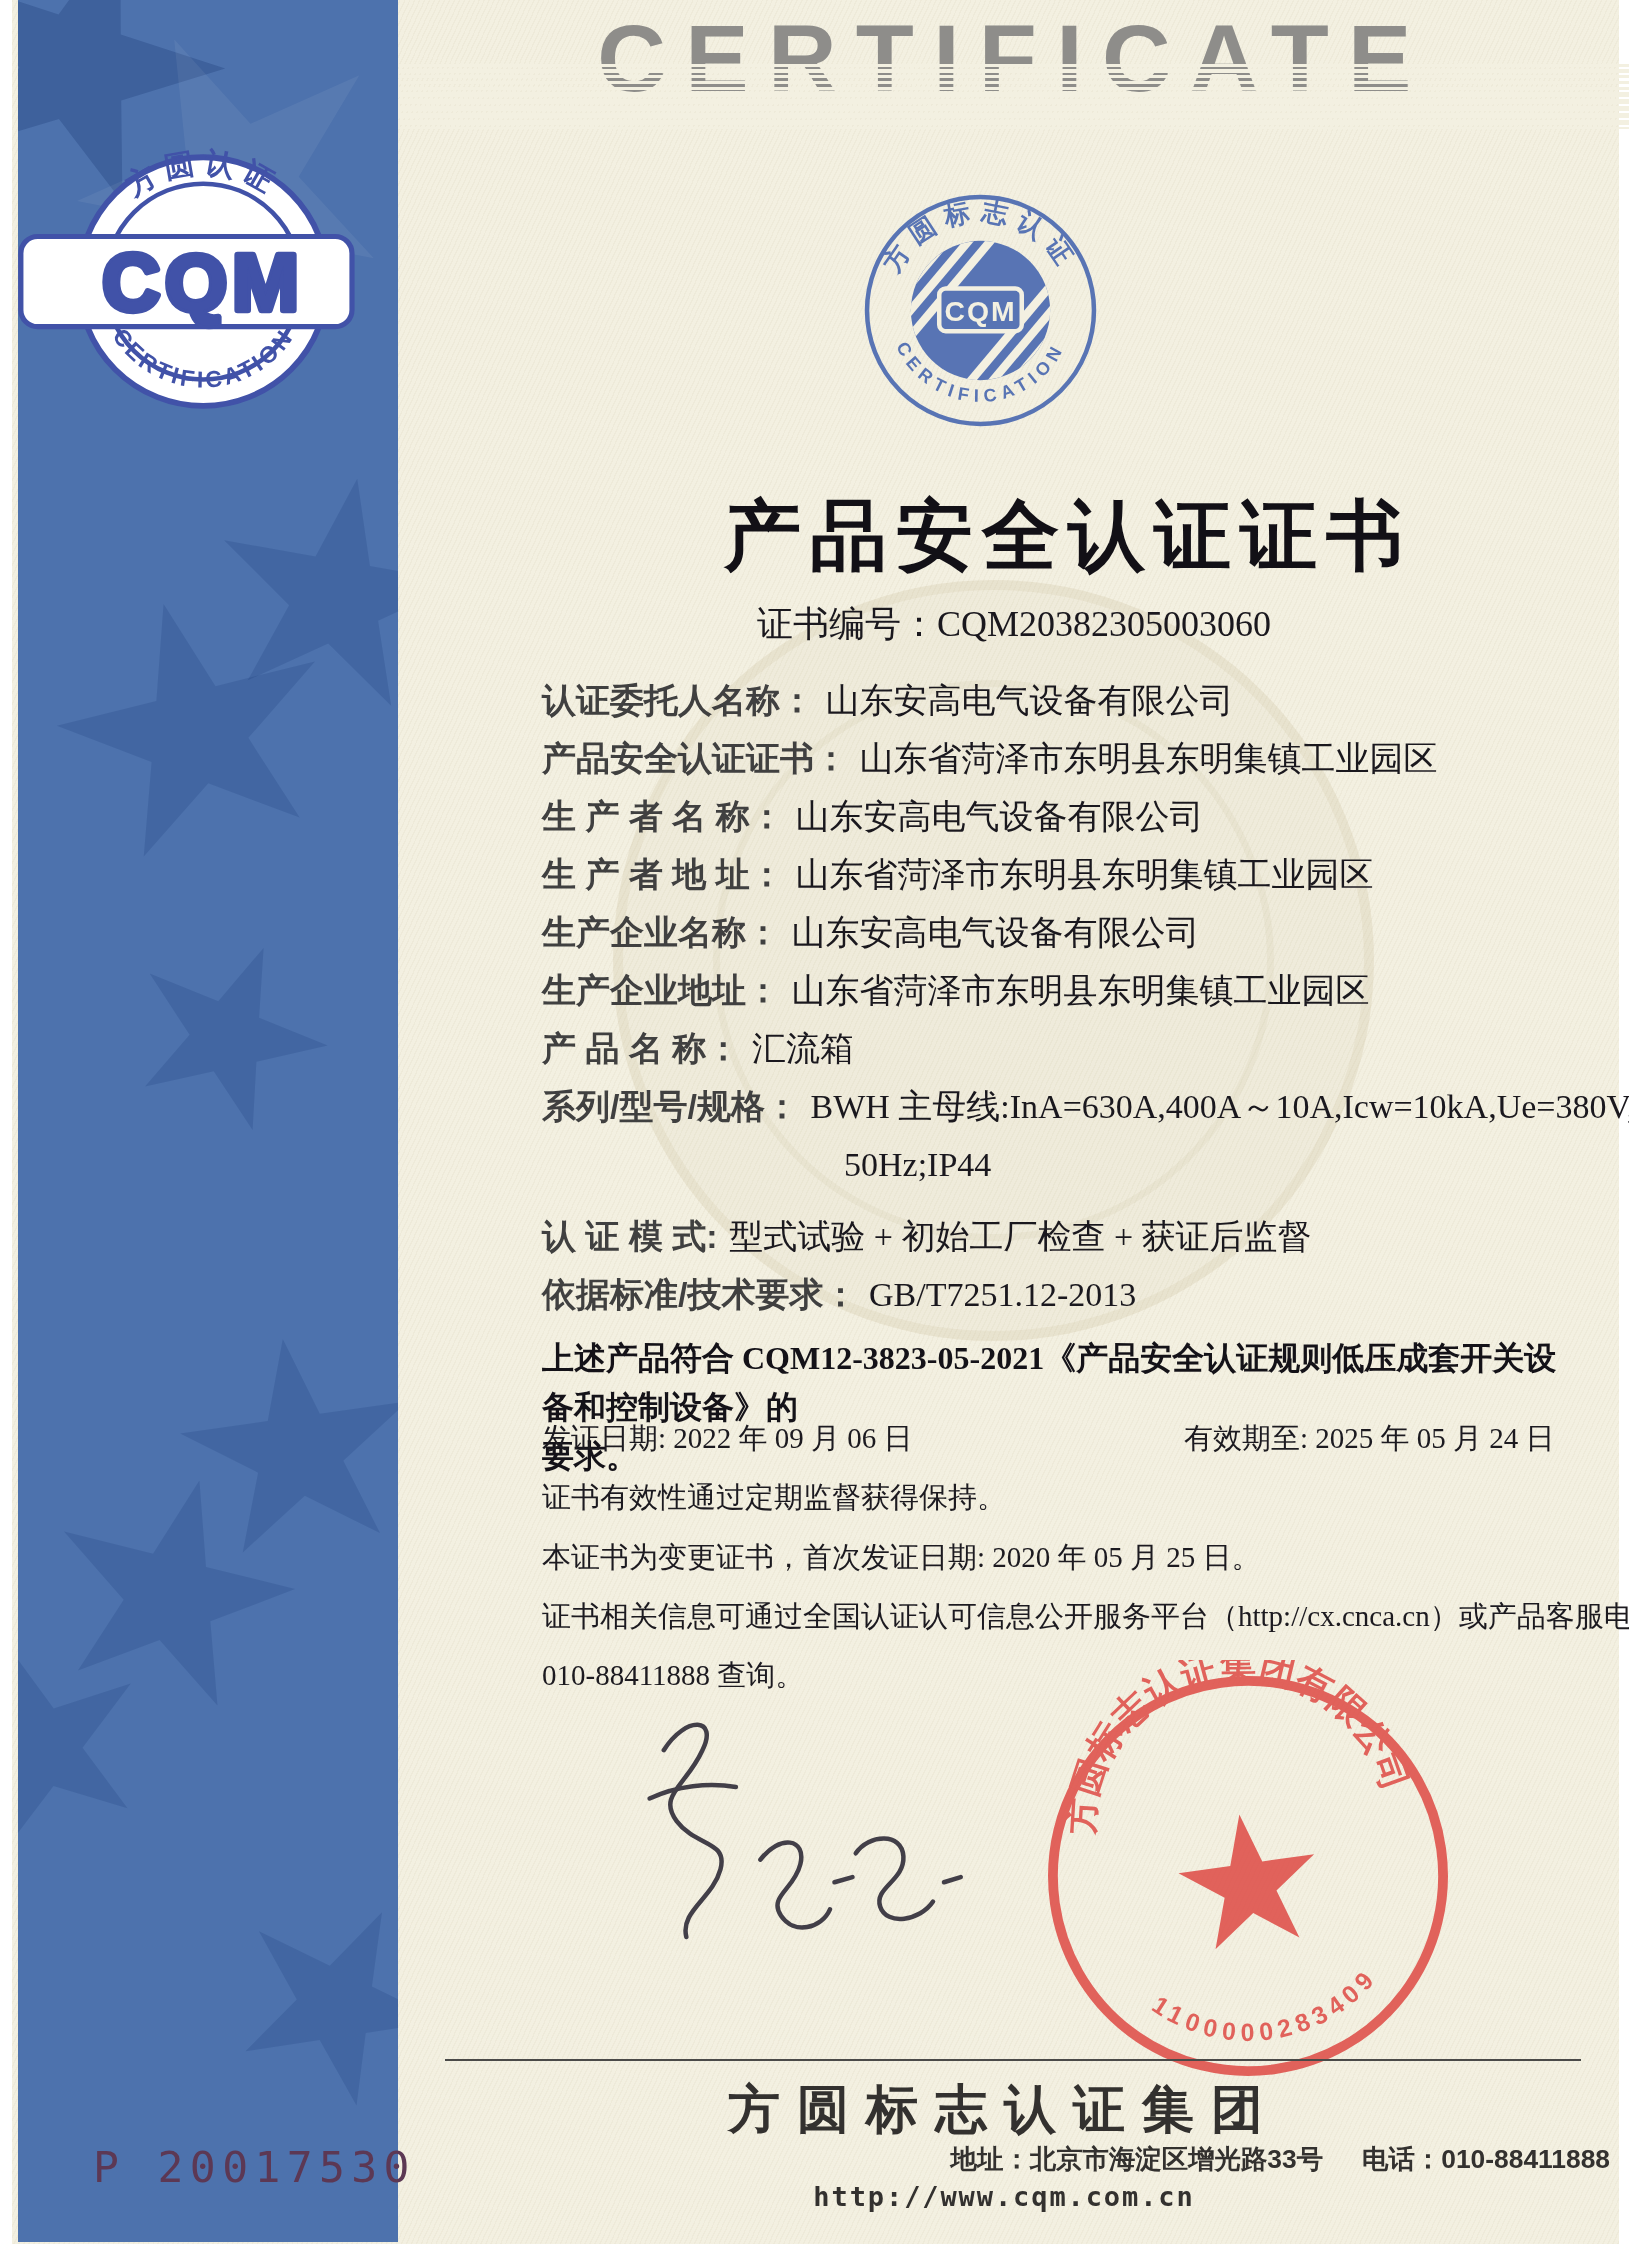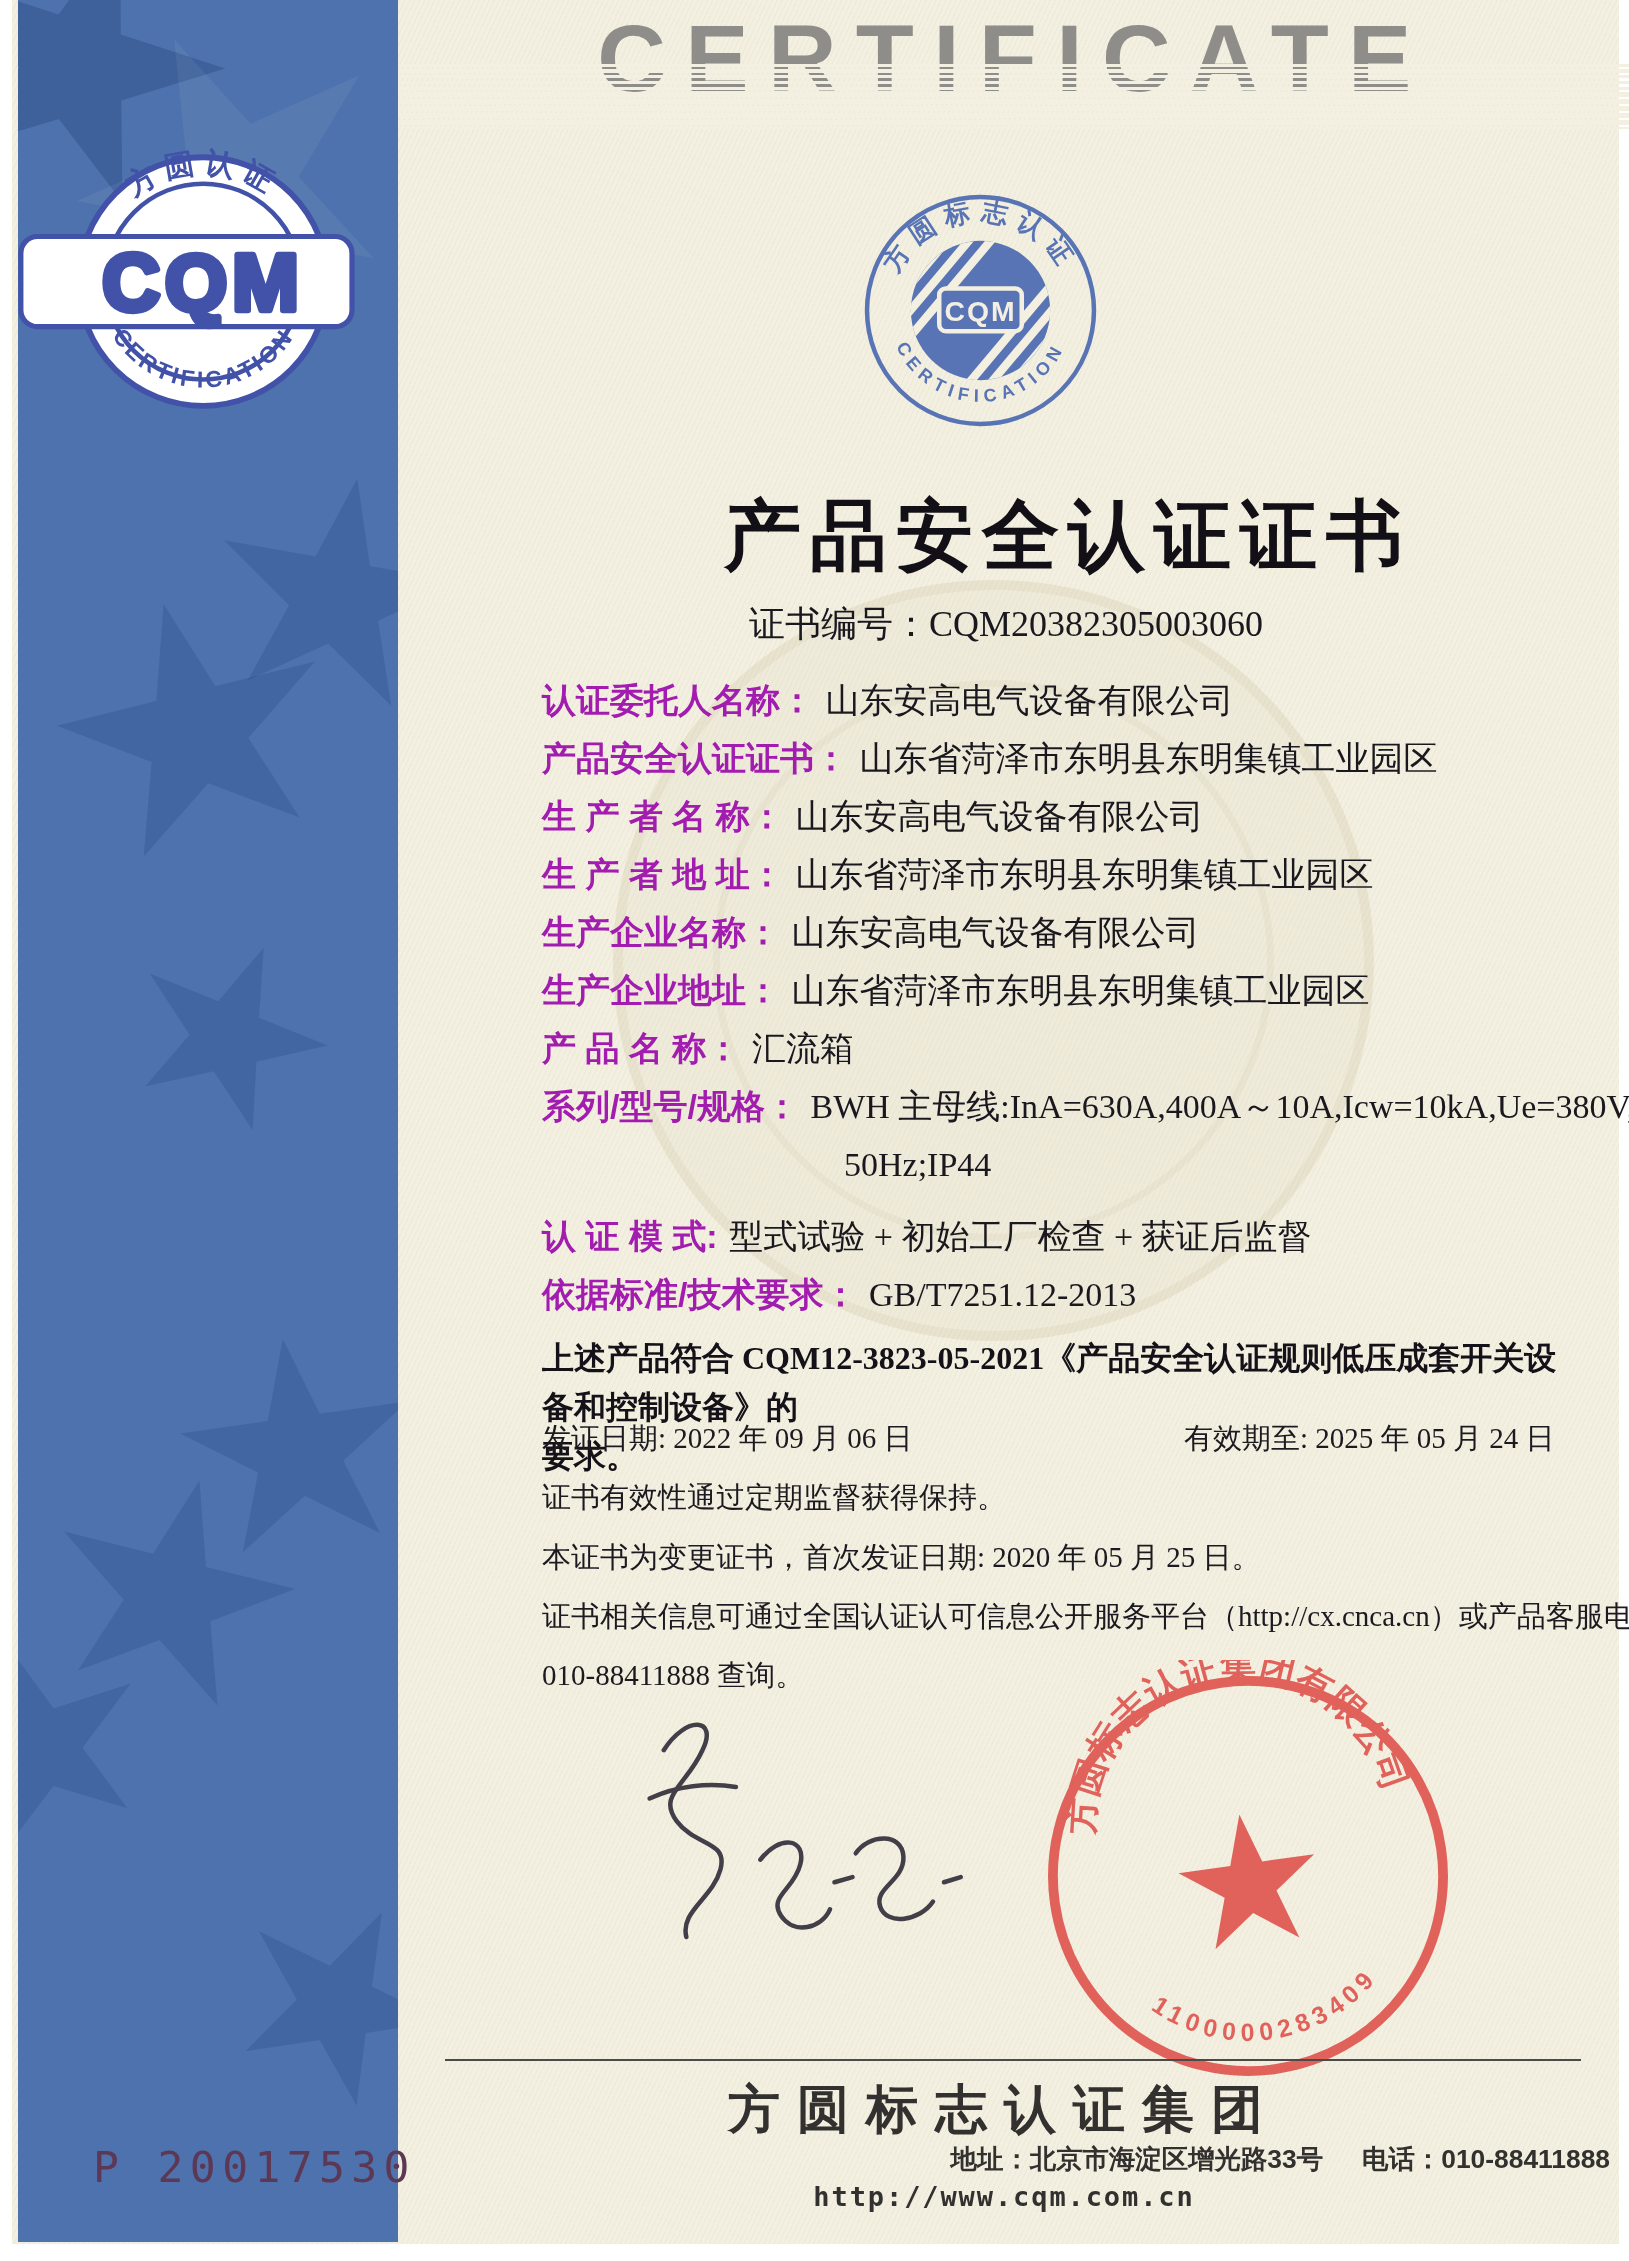--- a/index.html
+++ b/index.html
@@ -50,27 +50,27 @@
   .watermark-ring .inner{
     position:absolute;left:90px;top:90px;right:90px;bottom:90px;border-radius:50%;
     border:7.7px solid rgba(165,148,100,0.08);
   }
   
   .doc-title{
     position:absolute;left:398px;top:485px;width:1340px;text-align:center;
     font-size:77px;font-weight:900;letter-spacing:9px;color:#121016;white-space:nowrap;
   }
   .cert-no{
-    position:absolute;left:390px;top:600px;width:1232px;text-align:center;
+    position:absolute;left:398px;top:600px;width:1232px;text-align:center;
     font-size:36px;color:#1a181e;white-space:nowrap;
   }
   
   .rows{position:absolute;left:542px;top:682px;width:1019px;}
   .frow{display:flex;align-items:baseline;margin-bottom:21px;font-size:34px;line-height:37px;}
-  .frow .lbl{font-family:"Liberation Sans", sans-serif;font-weight:700;color:#a21caf;white-space:nowrap;margin-right:11.6px;}
+  .frow .lbl{font-family:"Liberation Sans", sans-serif;font-weight:700;color:#404040;white-space:nowrap;margin-right:11.6px;}
   .frow .val{color:#1a181e;white-space:nowrap;}
   .frow.cont .val{margin-left:302px;}
   .gap-lg{height:14px;}
   .statement{font-weight:700;font-size:32px;line-height:49px;color:#141218;margin-top:6.4px;}
   .smallrows{position:absolute;left:542px;top:1419px;width:1019px;font-size:29px;color:#1c1a20;}
   .srow{margin-bottom:19.3px;white-space:nowrap;}
   .daterow{display:flex;}
   .daterow .right{margin-left:auto;margin-right:6.4px;}
   
   .stamp{position:absolute;left:1032px;top:1660px;width:432px;height:432px;opacity:.88;}

